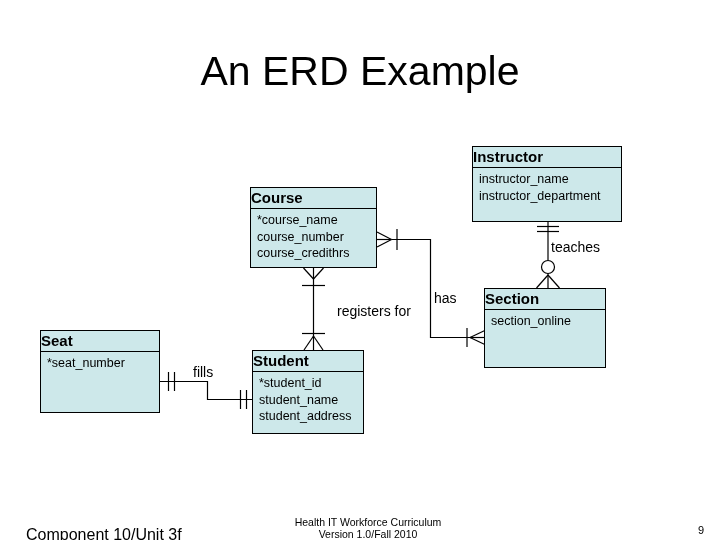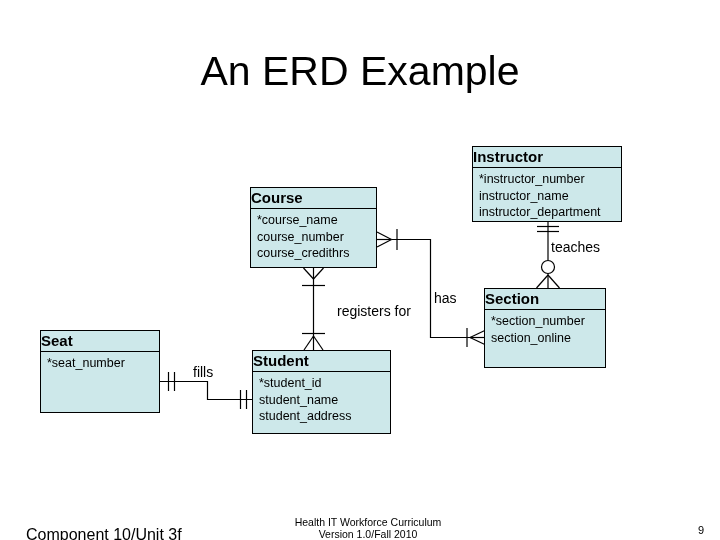--- a/index.html
+++ b/index.html
@@ -132,44 +132,42 @@
       <path d="M168.5 366 V 385"></path>
       <path d="M174.5 366 V 385"></path>
       <path d="M240.5 384 V 403"></path>
       <path d="M246.5 384 V 403"></path>
     </g>
   </svg>
 
   <div class="entity" style="left:472px; top:140px; width:150px; height:76px;">
     <div class="entity-header">Instructor</div>
     <div class="entity-attrs">
-      <div>*instructor_number</div>
       <div>instructor_name</div>
       <div>instructor_department</div>
     </div>
   </div>
 
   <div class="entity" style="left:250px; top:181px; width:127px; height:81px;">
     <div class="entity-header">Course</div>
     <div class="entity-attrs">
       <div>*course_name</div>
       <div>course_number</div>
       <div>course_credithrs</div>
     </div>
   </div>
 
   <div class="entity" style="left:484px; top:282px; width:122px; height:80px;">
     <div class="entity-header">Section</div>
     <div class="entity-attrs">
-      <div>*section_number</div>
       <div>section_online</div>
     </div>
   </div>
 
-  <div class="entity" style="left:252px; top:344px; width:139px; height:84px;">
+  <div class="entity" style="left:252px; top:344px; width:112px; height:84px;">
     <div class="entity-header">Student</div>
     <div class="entity-attrs">
       <div>*student_id</div>
       <div>student_name</div>
       <div>student_address</div>
     </div>
   </div>
 
   <div class="entity" style="left:40px; top:324px; width:120px; height:83px;">
     <div class="entity-header">Seat</div>

